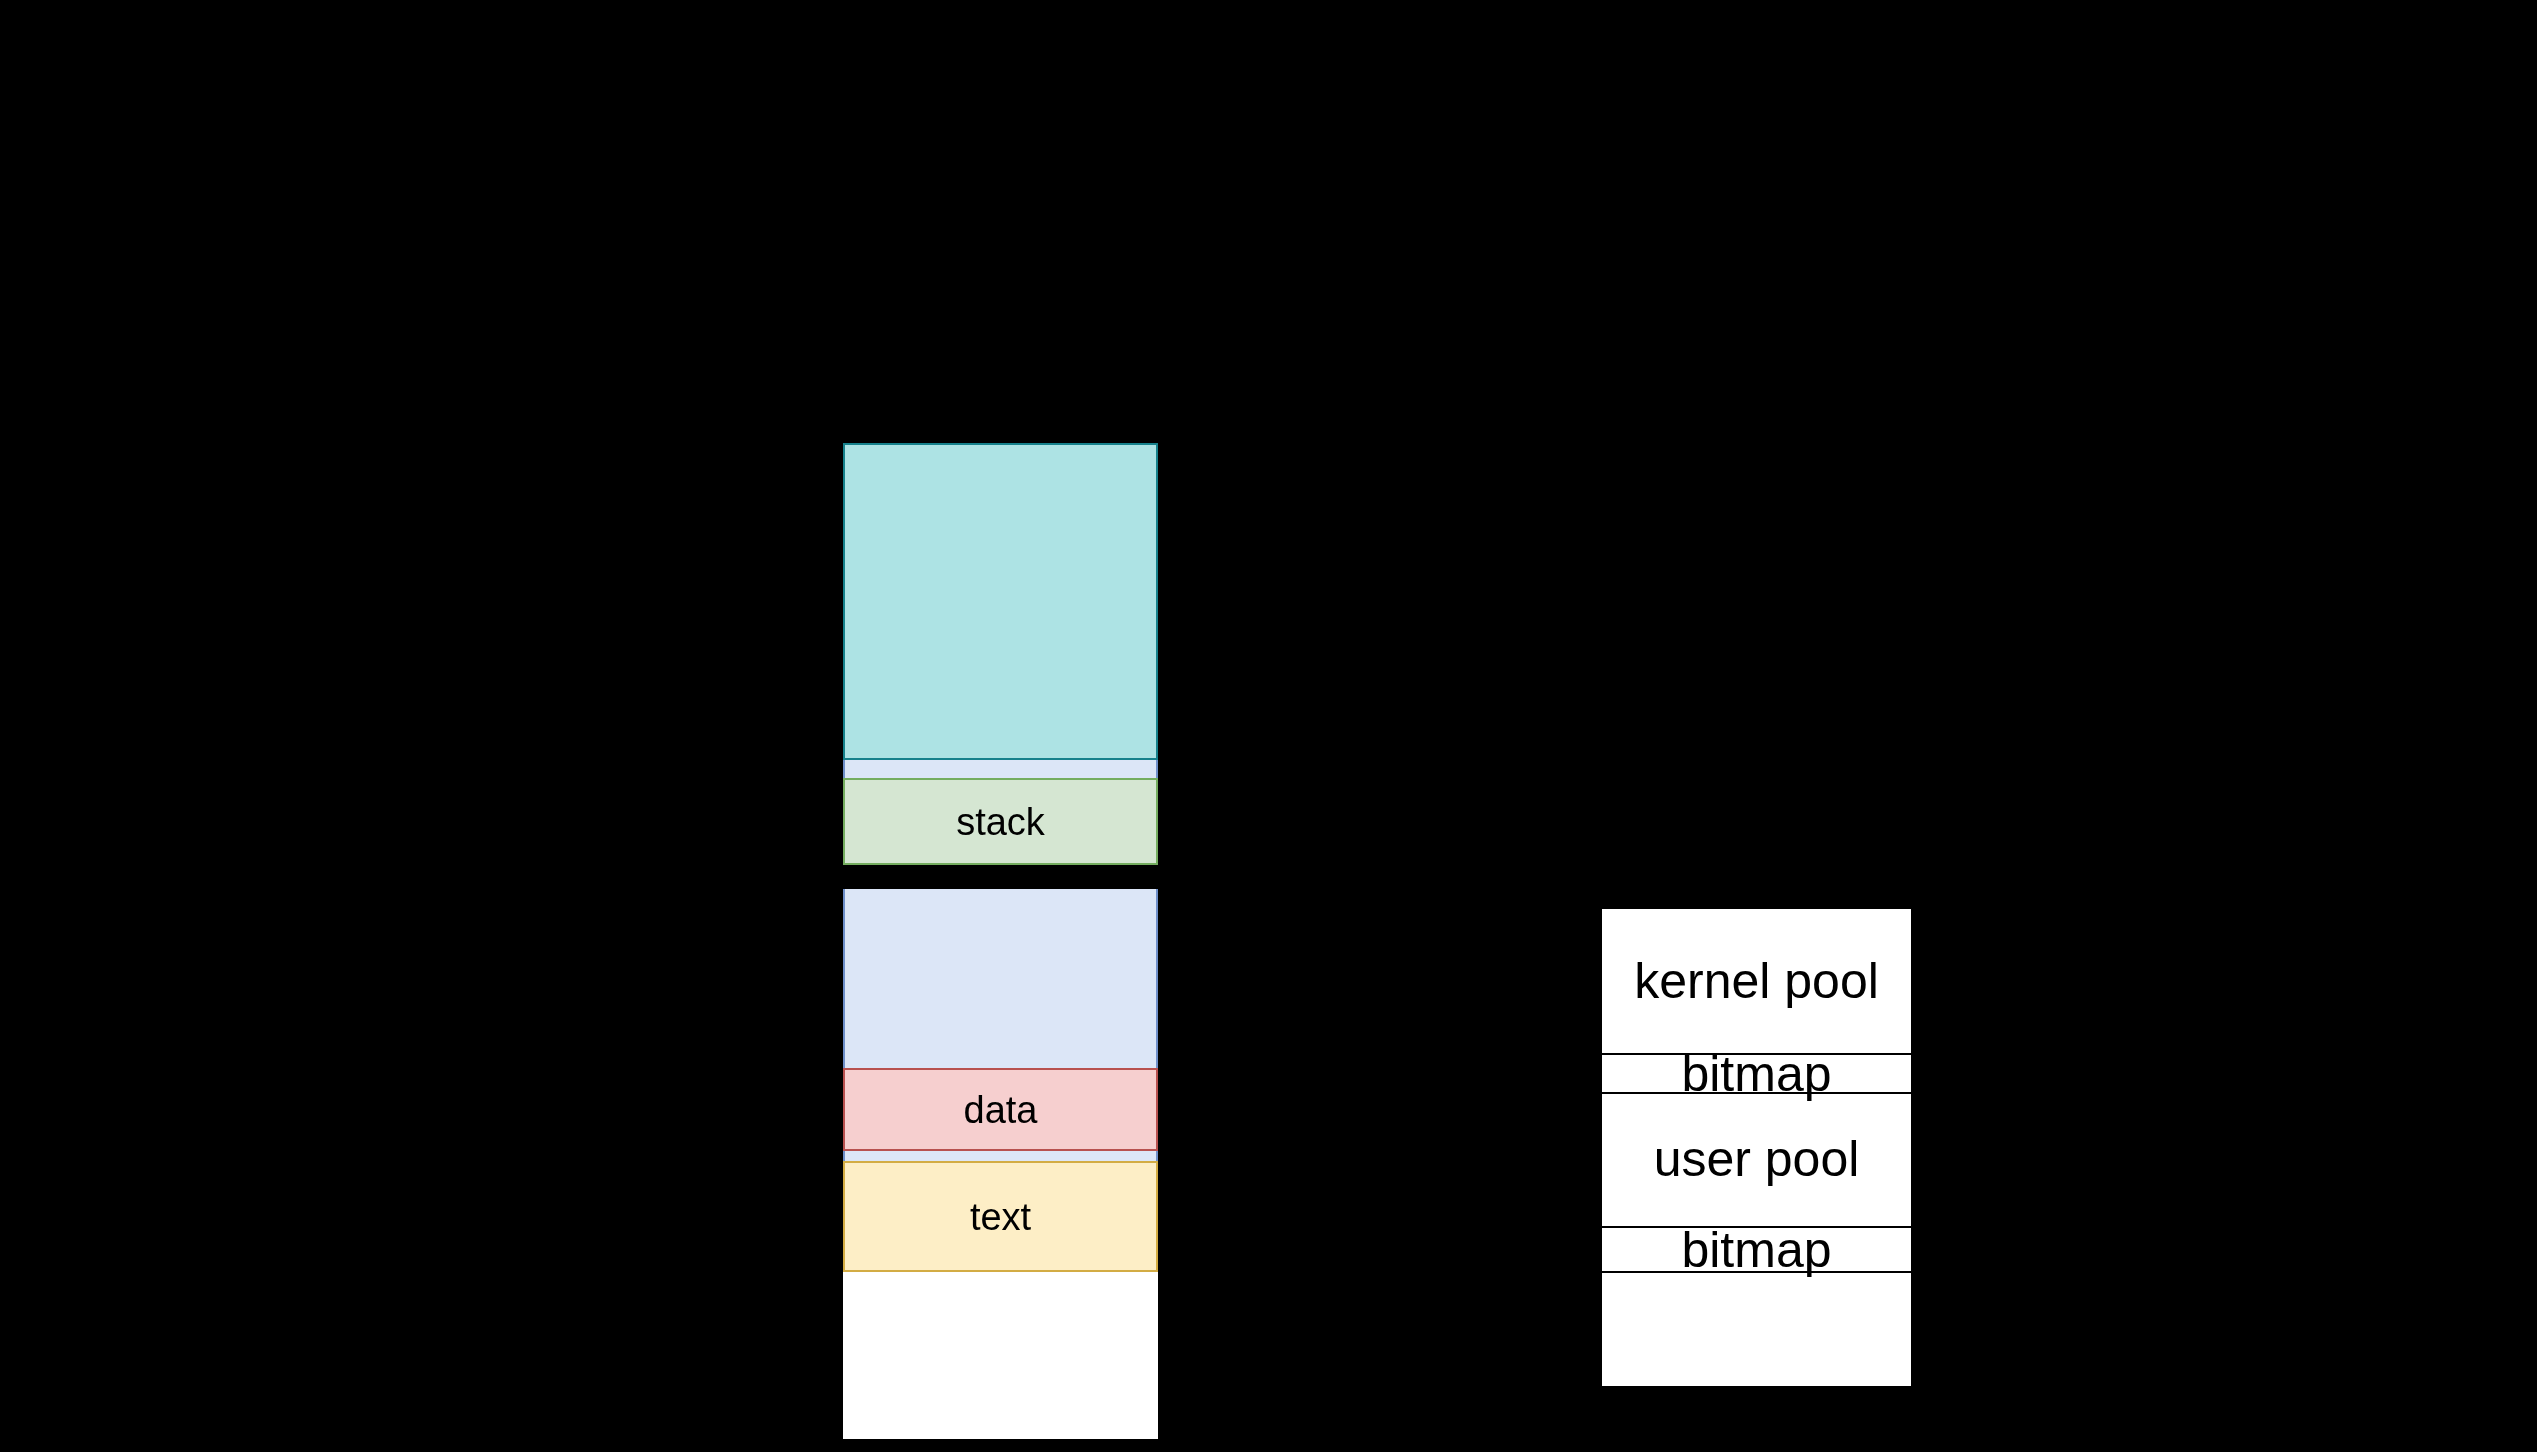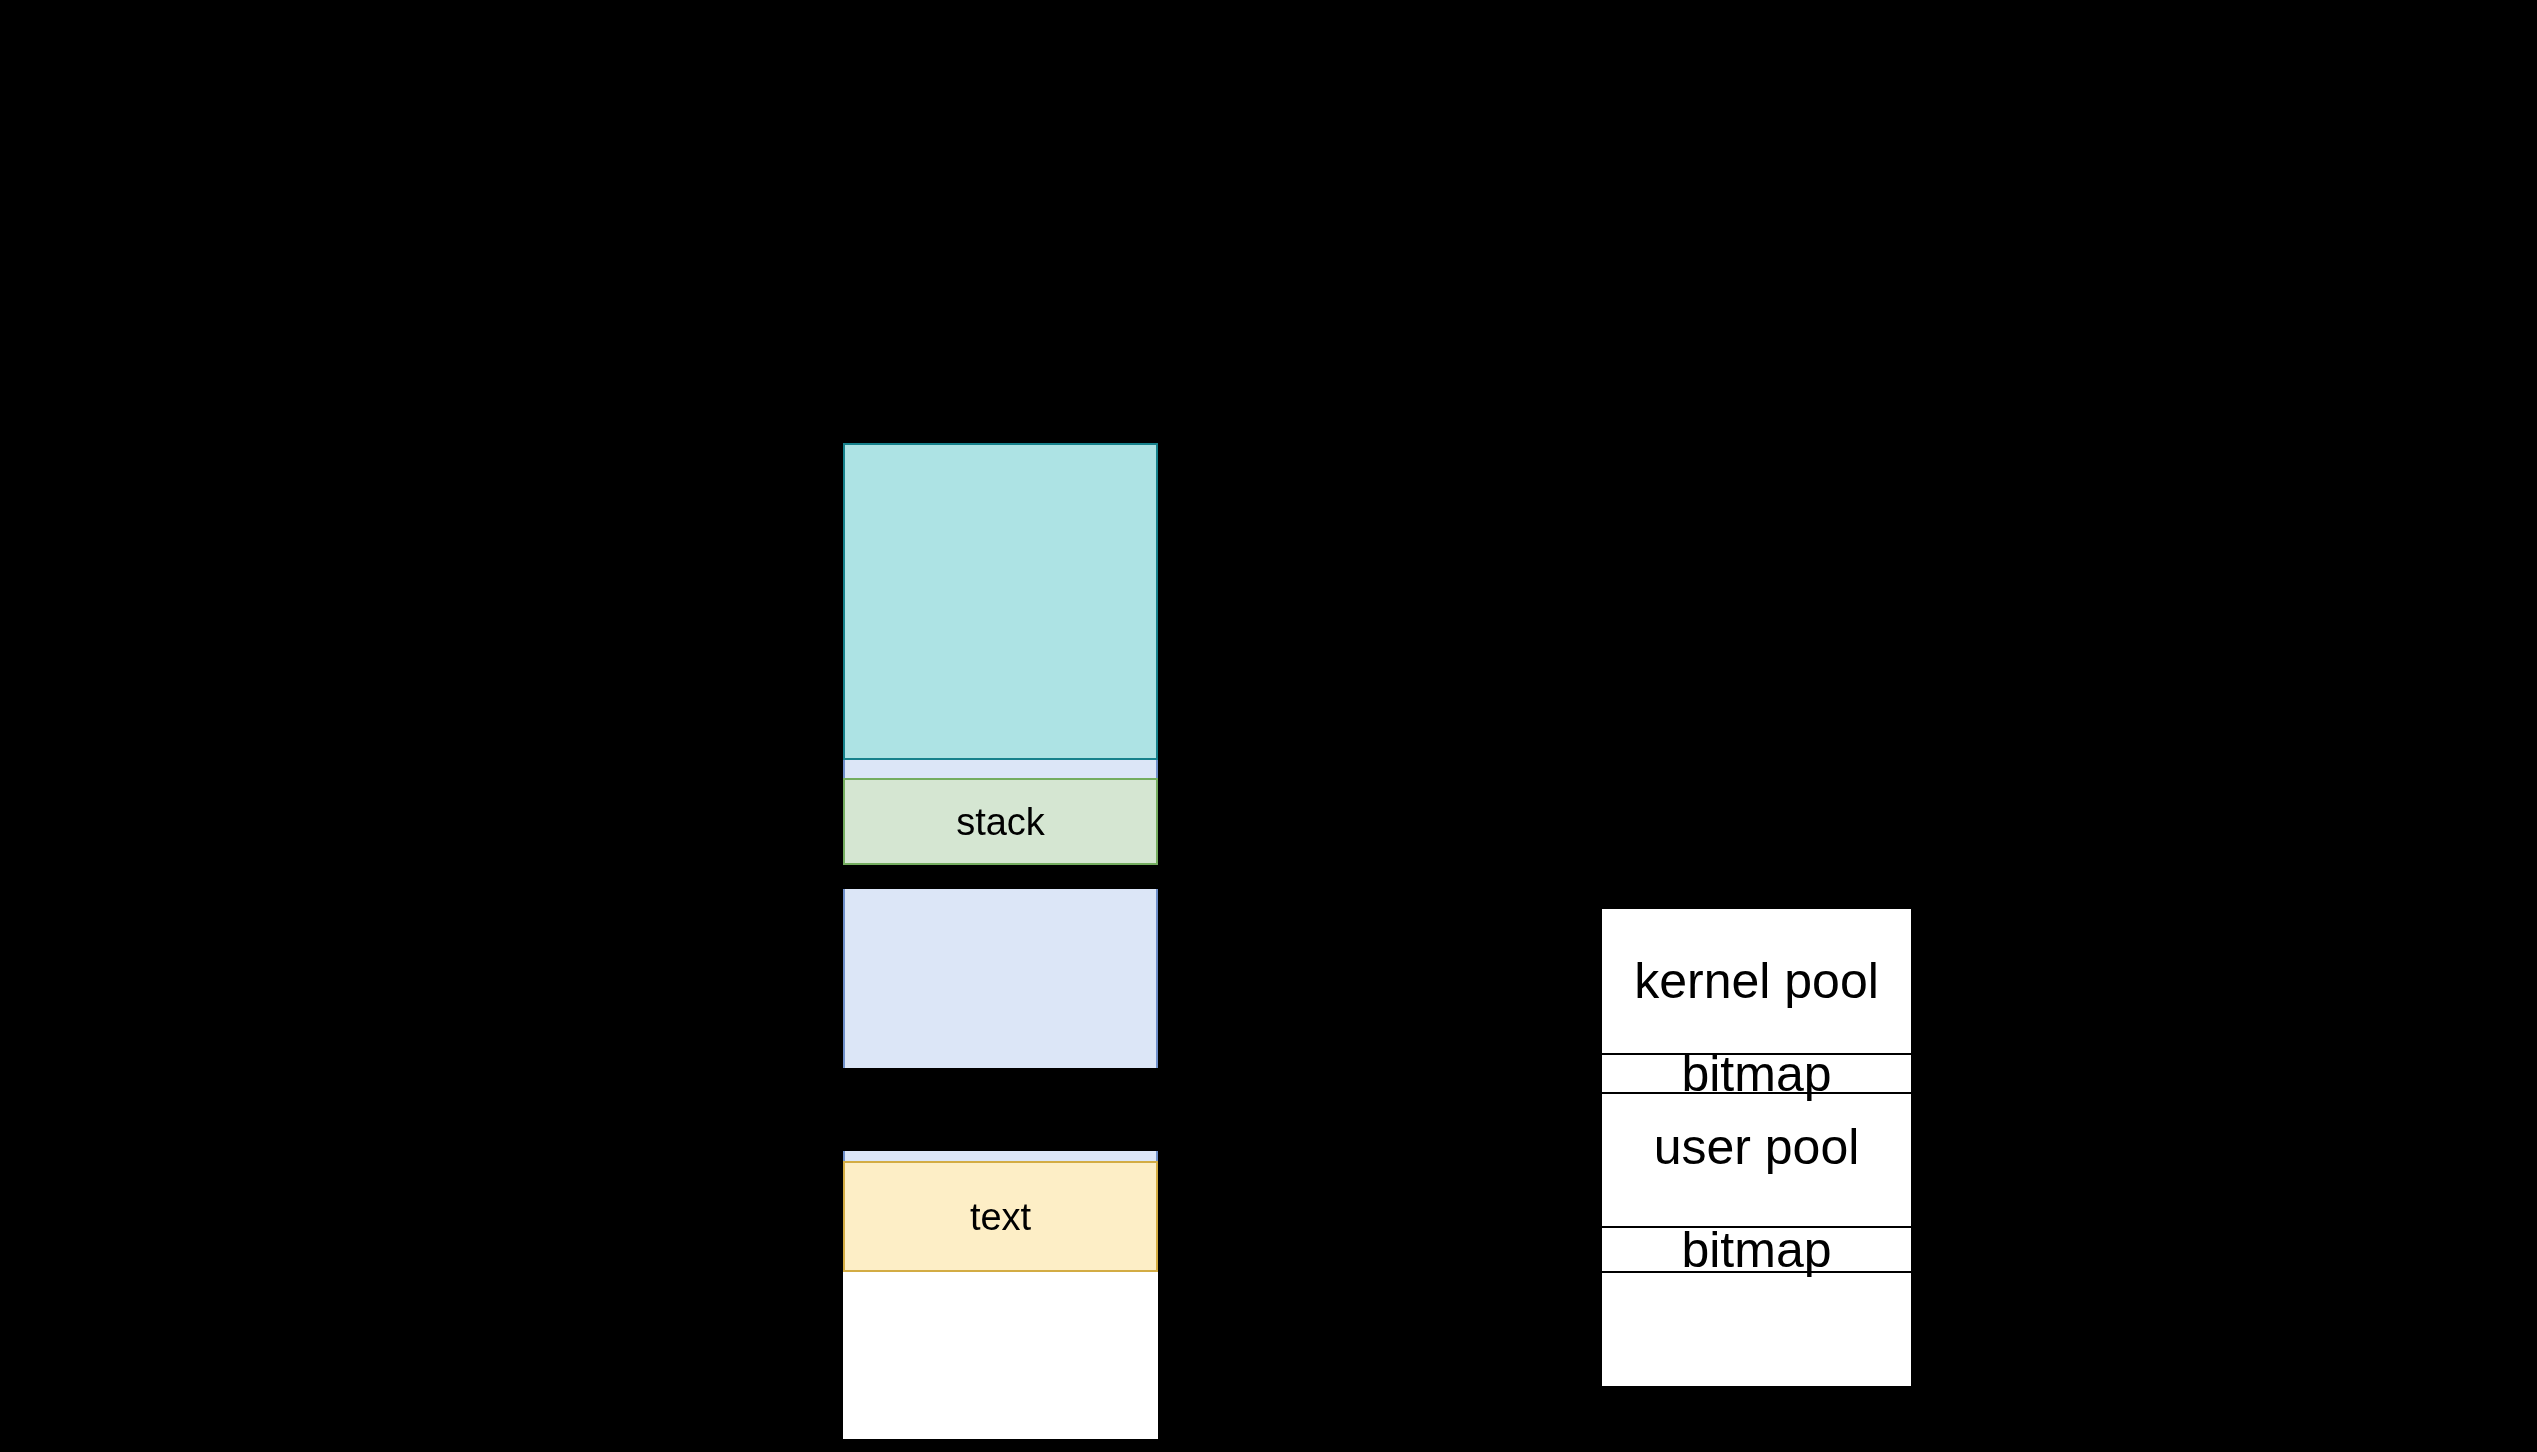--- a/index.html
+++ b/index.html
@@ -121,21 +121,21 @@
     white-space: nowrap;
     overflow: visible;
     text-align: center;
   }
   .pool-row span {
     display: inline-block;
   }
 
   .pool-kernel   { top: 0px;   height: 144px; }
   .pool-bitmap-1 { top: 144px; height: 41px;  border-top: 2.1px solid #000000; border-bottom: 2.1px solid #000000; }
-  .pool-user     { top: 172px; height: 132px; border-radius: 29px; }
+  .pool-user     { top: 184px; height: 132px; border-radius: 29px; }
   .pool-bitmap-2 { top: 317px; height: 47px;  border-top: 2.1px solid #000000; border-bottom: 2.1px solid #000000; }
   .pool-spare    { top: 365px; height: 112px; }
 </style>
 </head>
 <body>
 
 <div class="canvas">
 
   <div class="vm-diagram">
 
@@ -148,20 +148,23 @@
     </div>
 
     <div class="vm-seg seg-stack">
       <span>stack</span>
     </div>
 
     <div class="vm-seg seg-gap-b">
       <span></span>
     </div>
 
+    <div class="vm-seg seg-data">
+      <span>data</span>
+    </div>
 
     <div class="vm-seg seg-gap-c">
       <span></span>
     </div>
 
     <div class="vm-seg seg-text">
       <span>text</span>
     </div>
 
     <div class="vm-seg seg-reserved">

